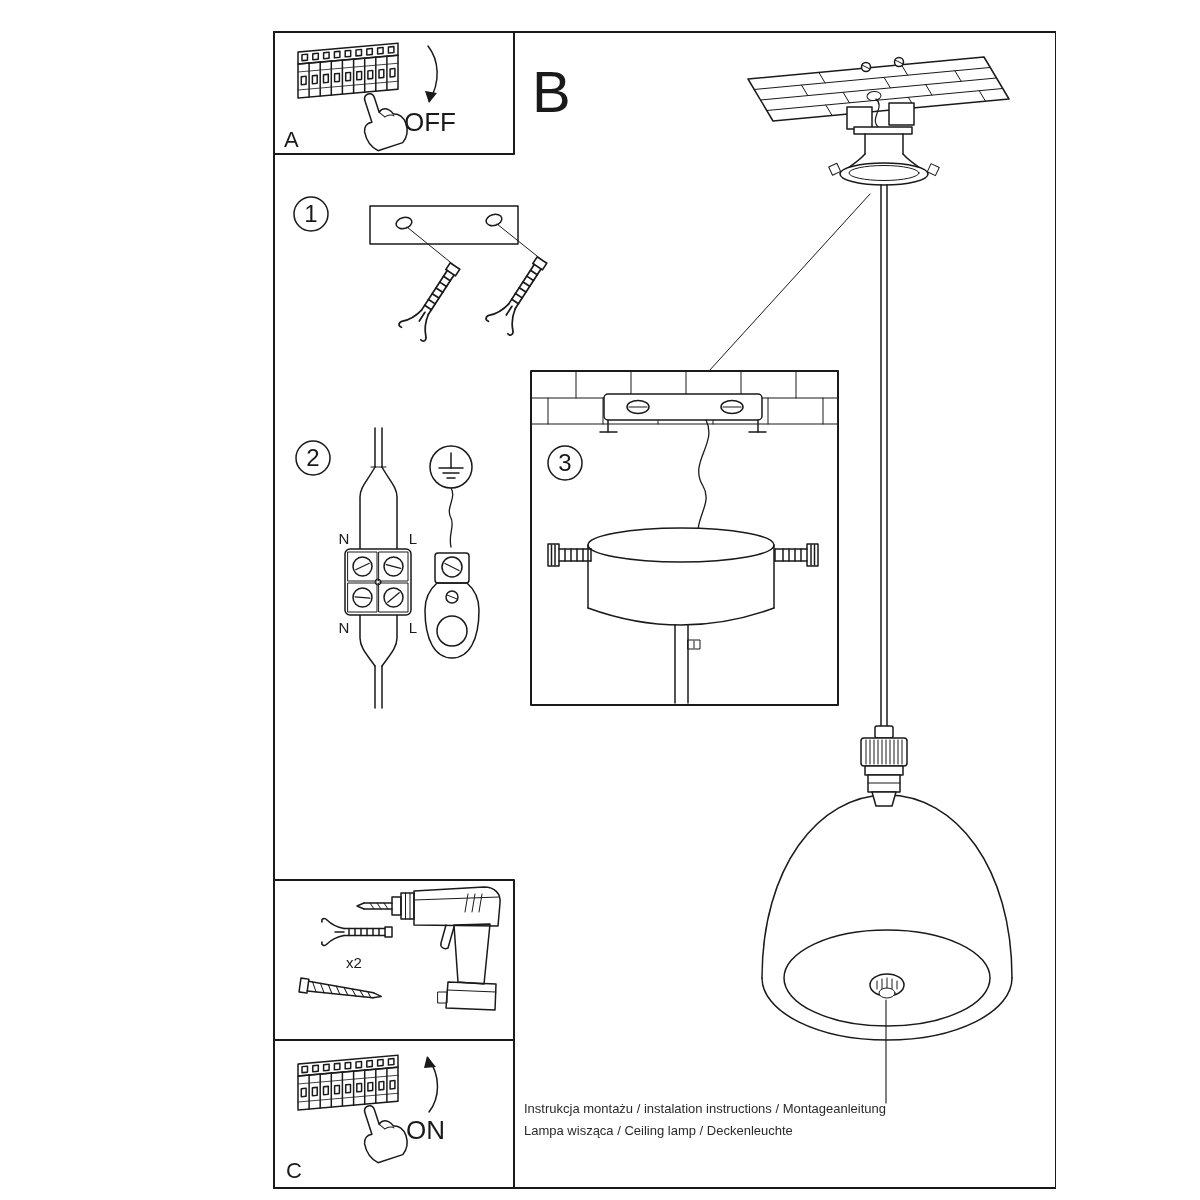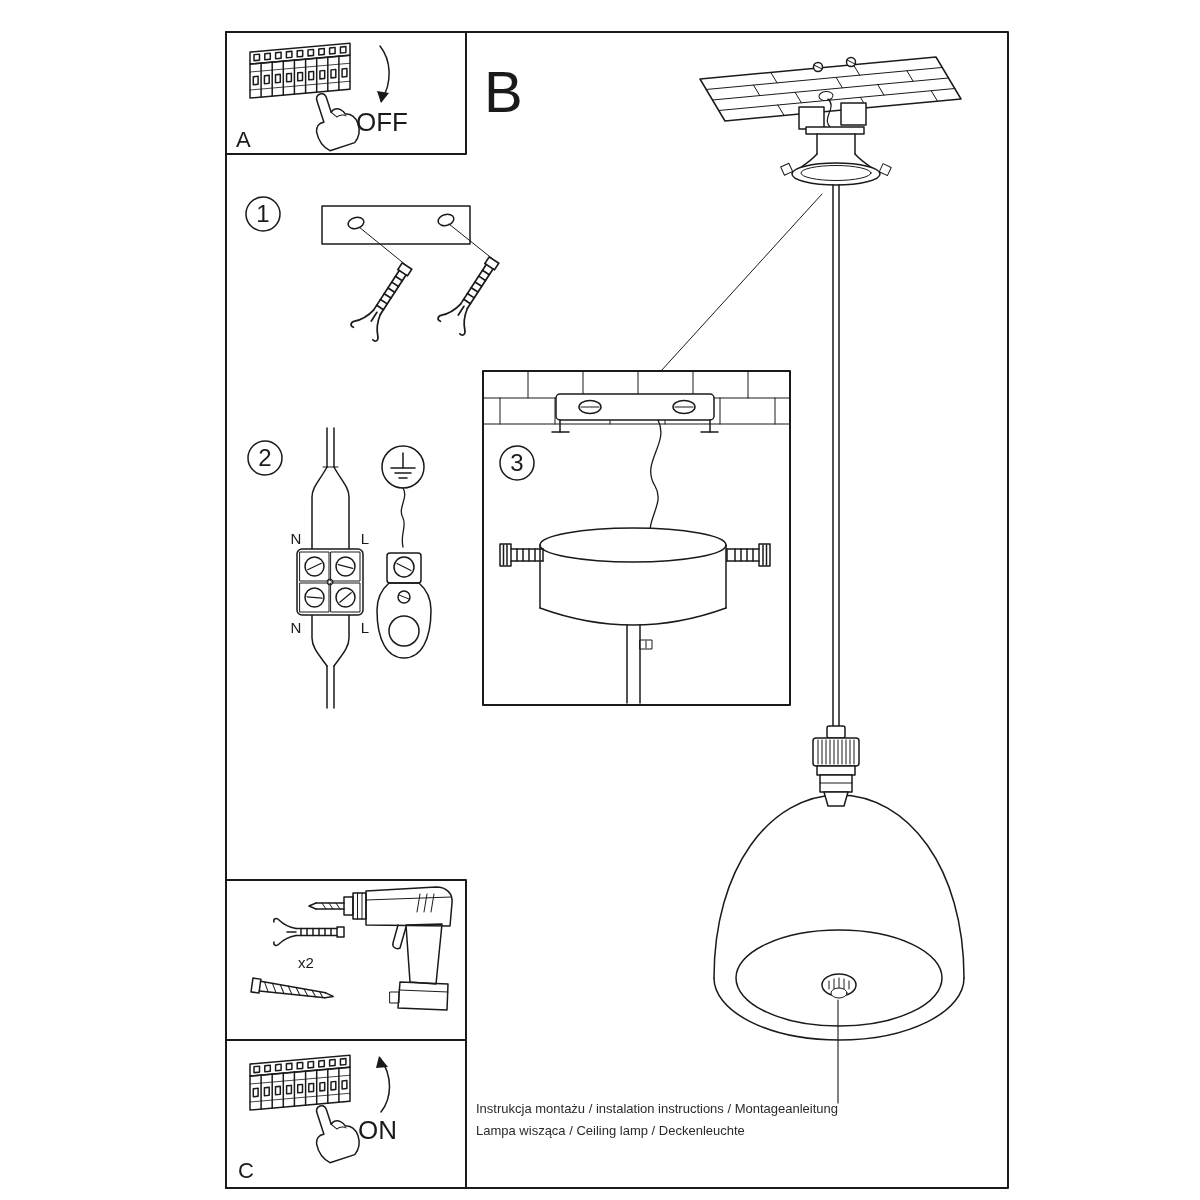--- a/index.html
+++ b/index.html
@@ -1,16 +1,16 @@
 <!DOCTYPE html>
 <html><head>
 <meta charset="utf-8">
 <style>
   html,body{margin:0;padding:0;background:#ffffff;}
-  .page{position:relative;width:1200px;height:1200px;background:#ffffff;overflow:hidden;}
+  .page{position:relative;width:1008px;height:1200px;background:#ffffff;overflow:hidden;margin-left:48px;}
   svg{display:block;}
   .t{fill:#1a1a1a;stroke:none;font-family:"Liberation Sans",sans-serif;}
   .cap{fill:#2a2a2a;stroke:none;font-family:"Liberation Sans",sans-serif;}
 </style>
 </head>
 <body>
 
 <div class="page">
 <svg width="1200" height="1200" viewBox="0 0 1200 1200">
 <defs>

